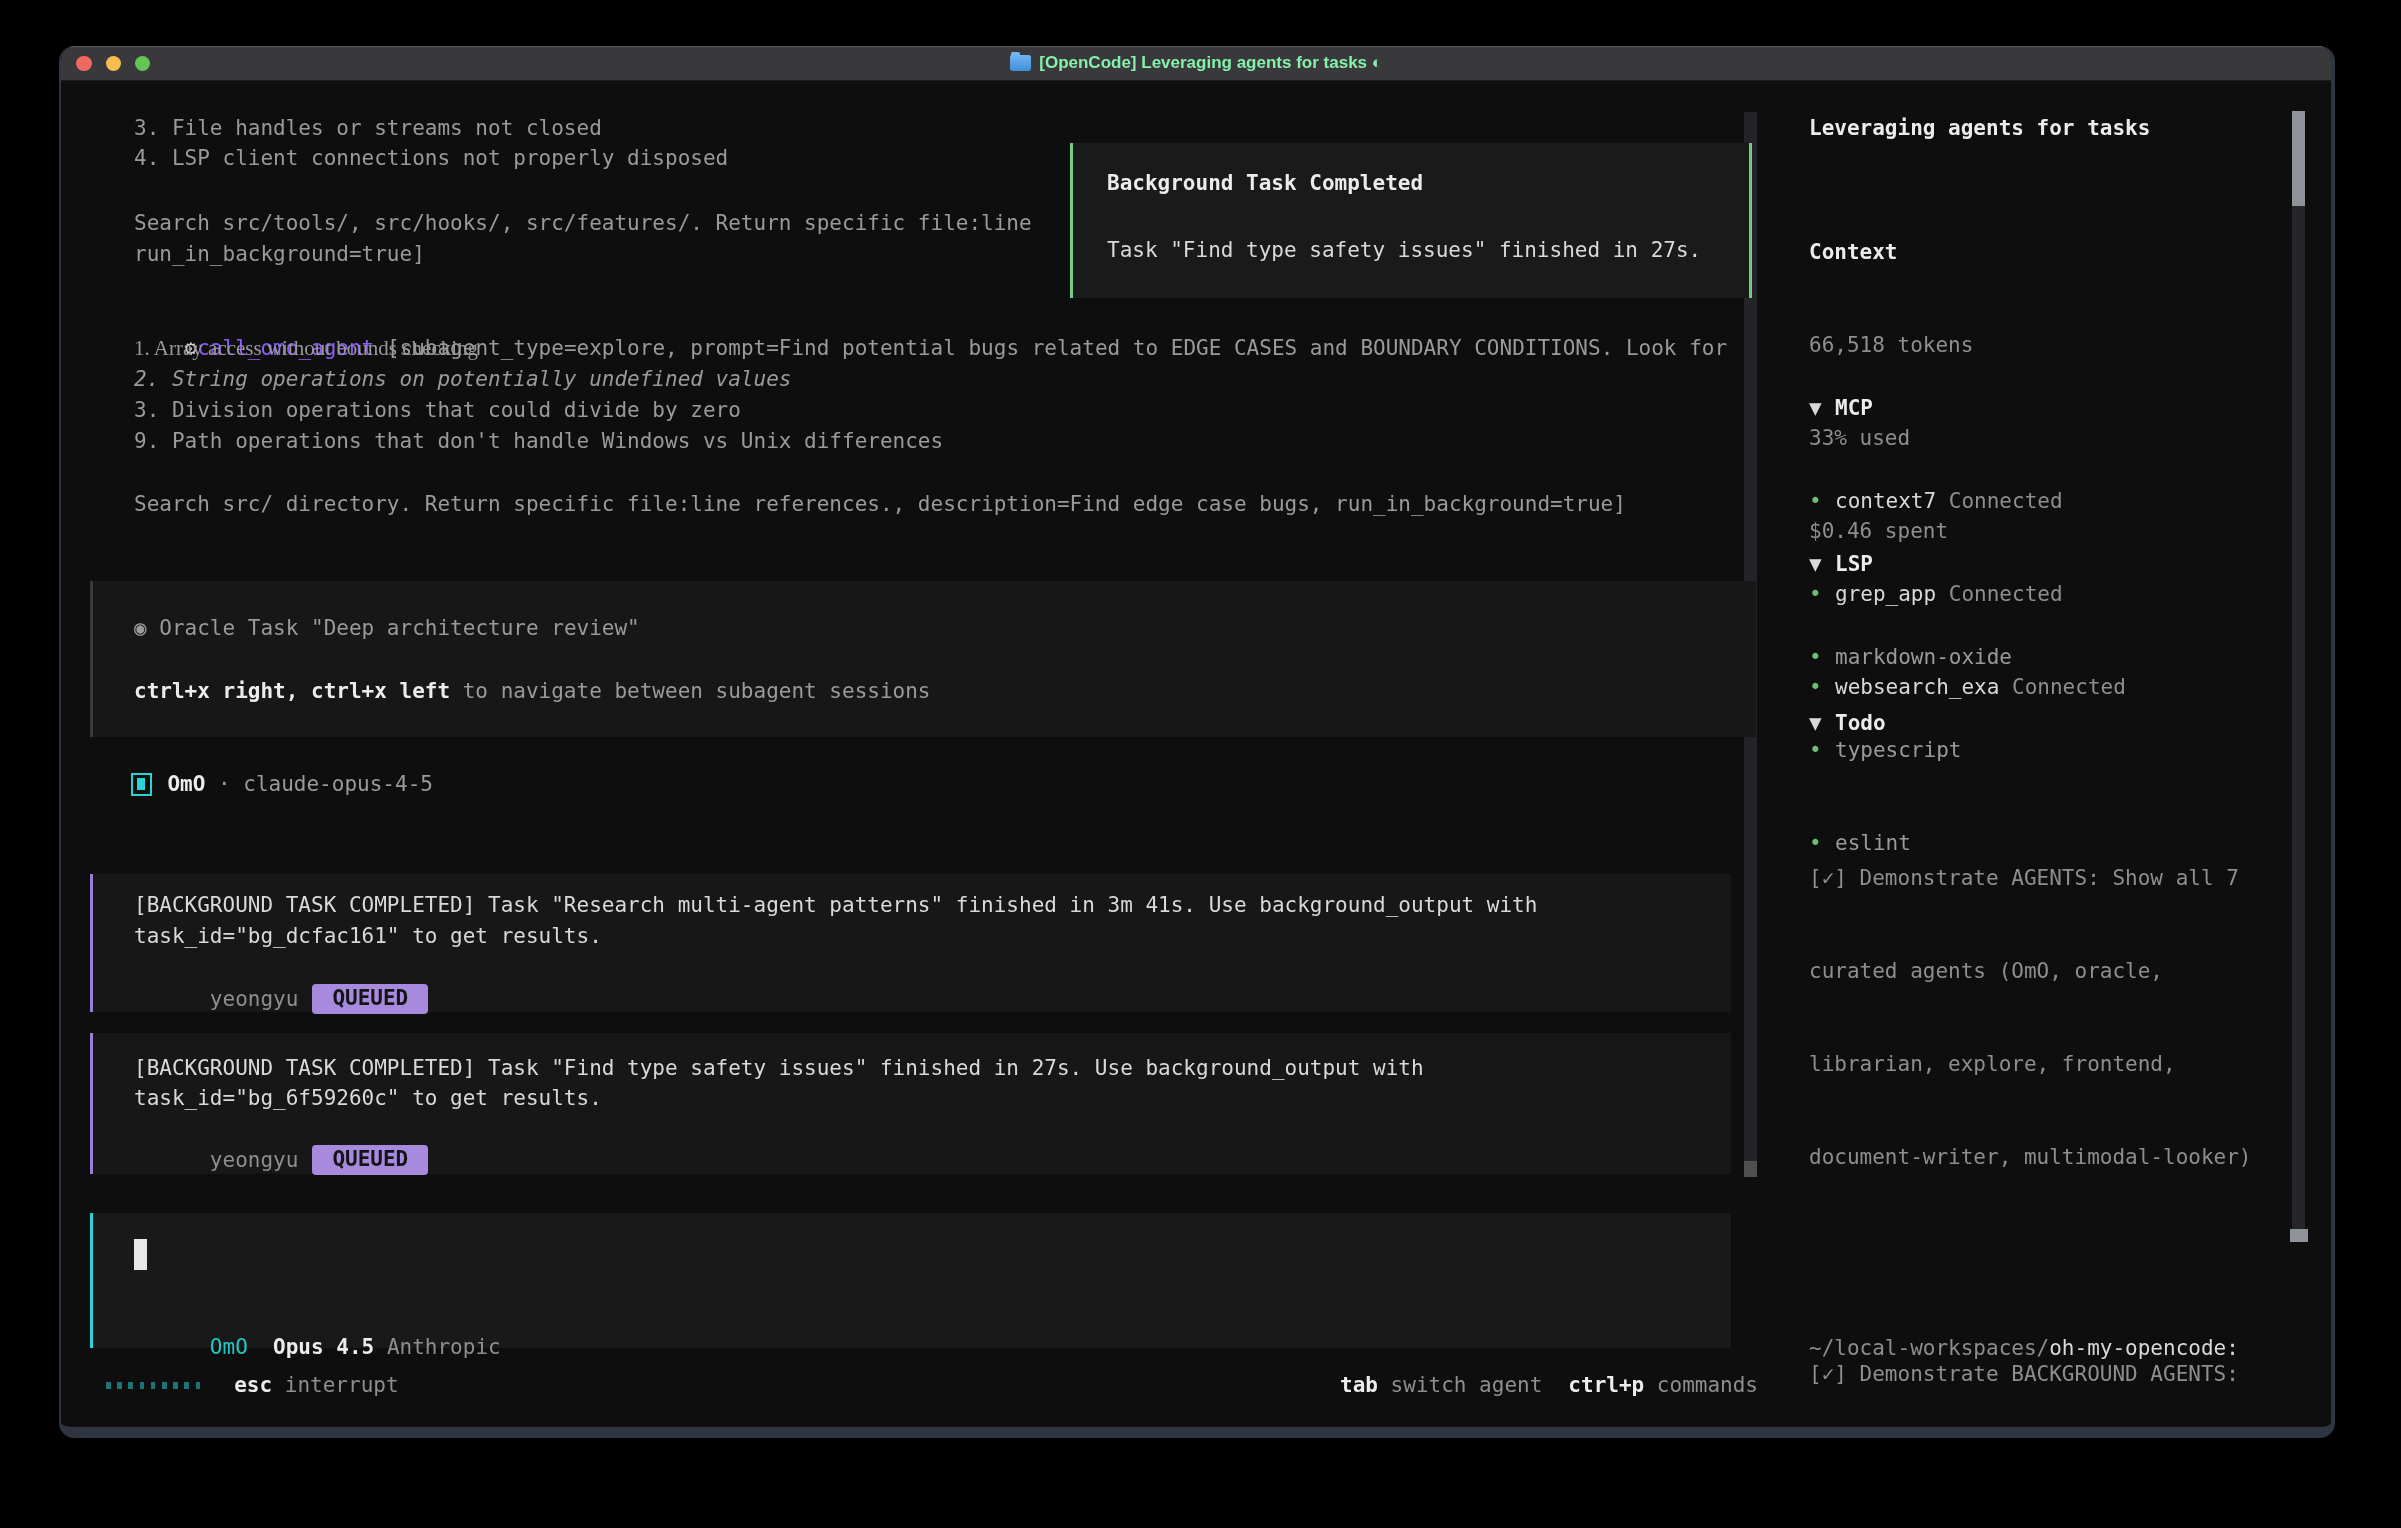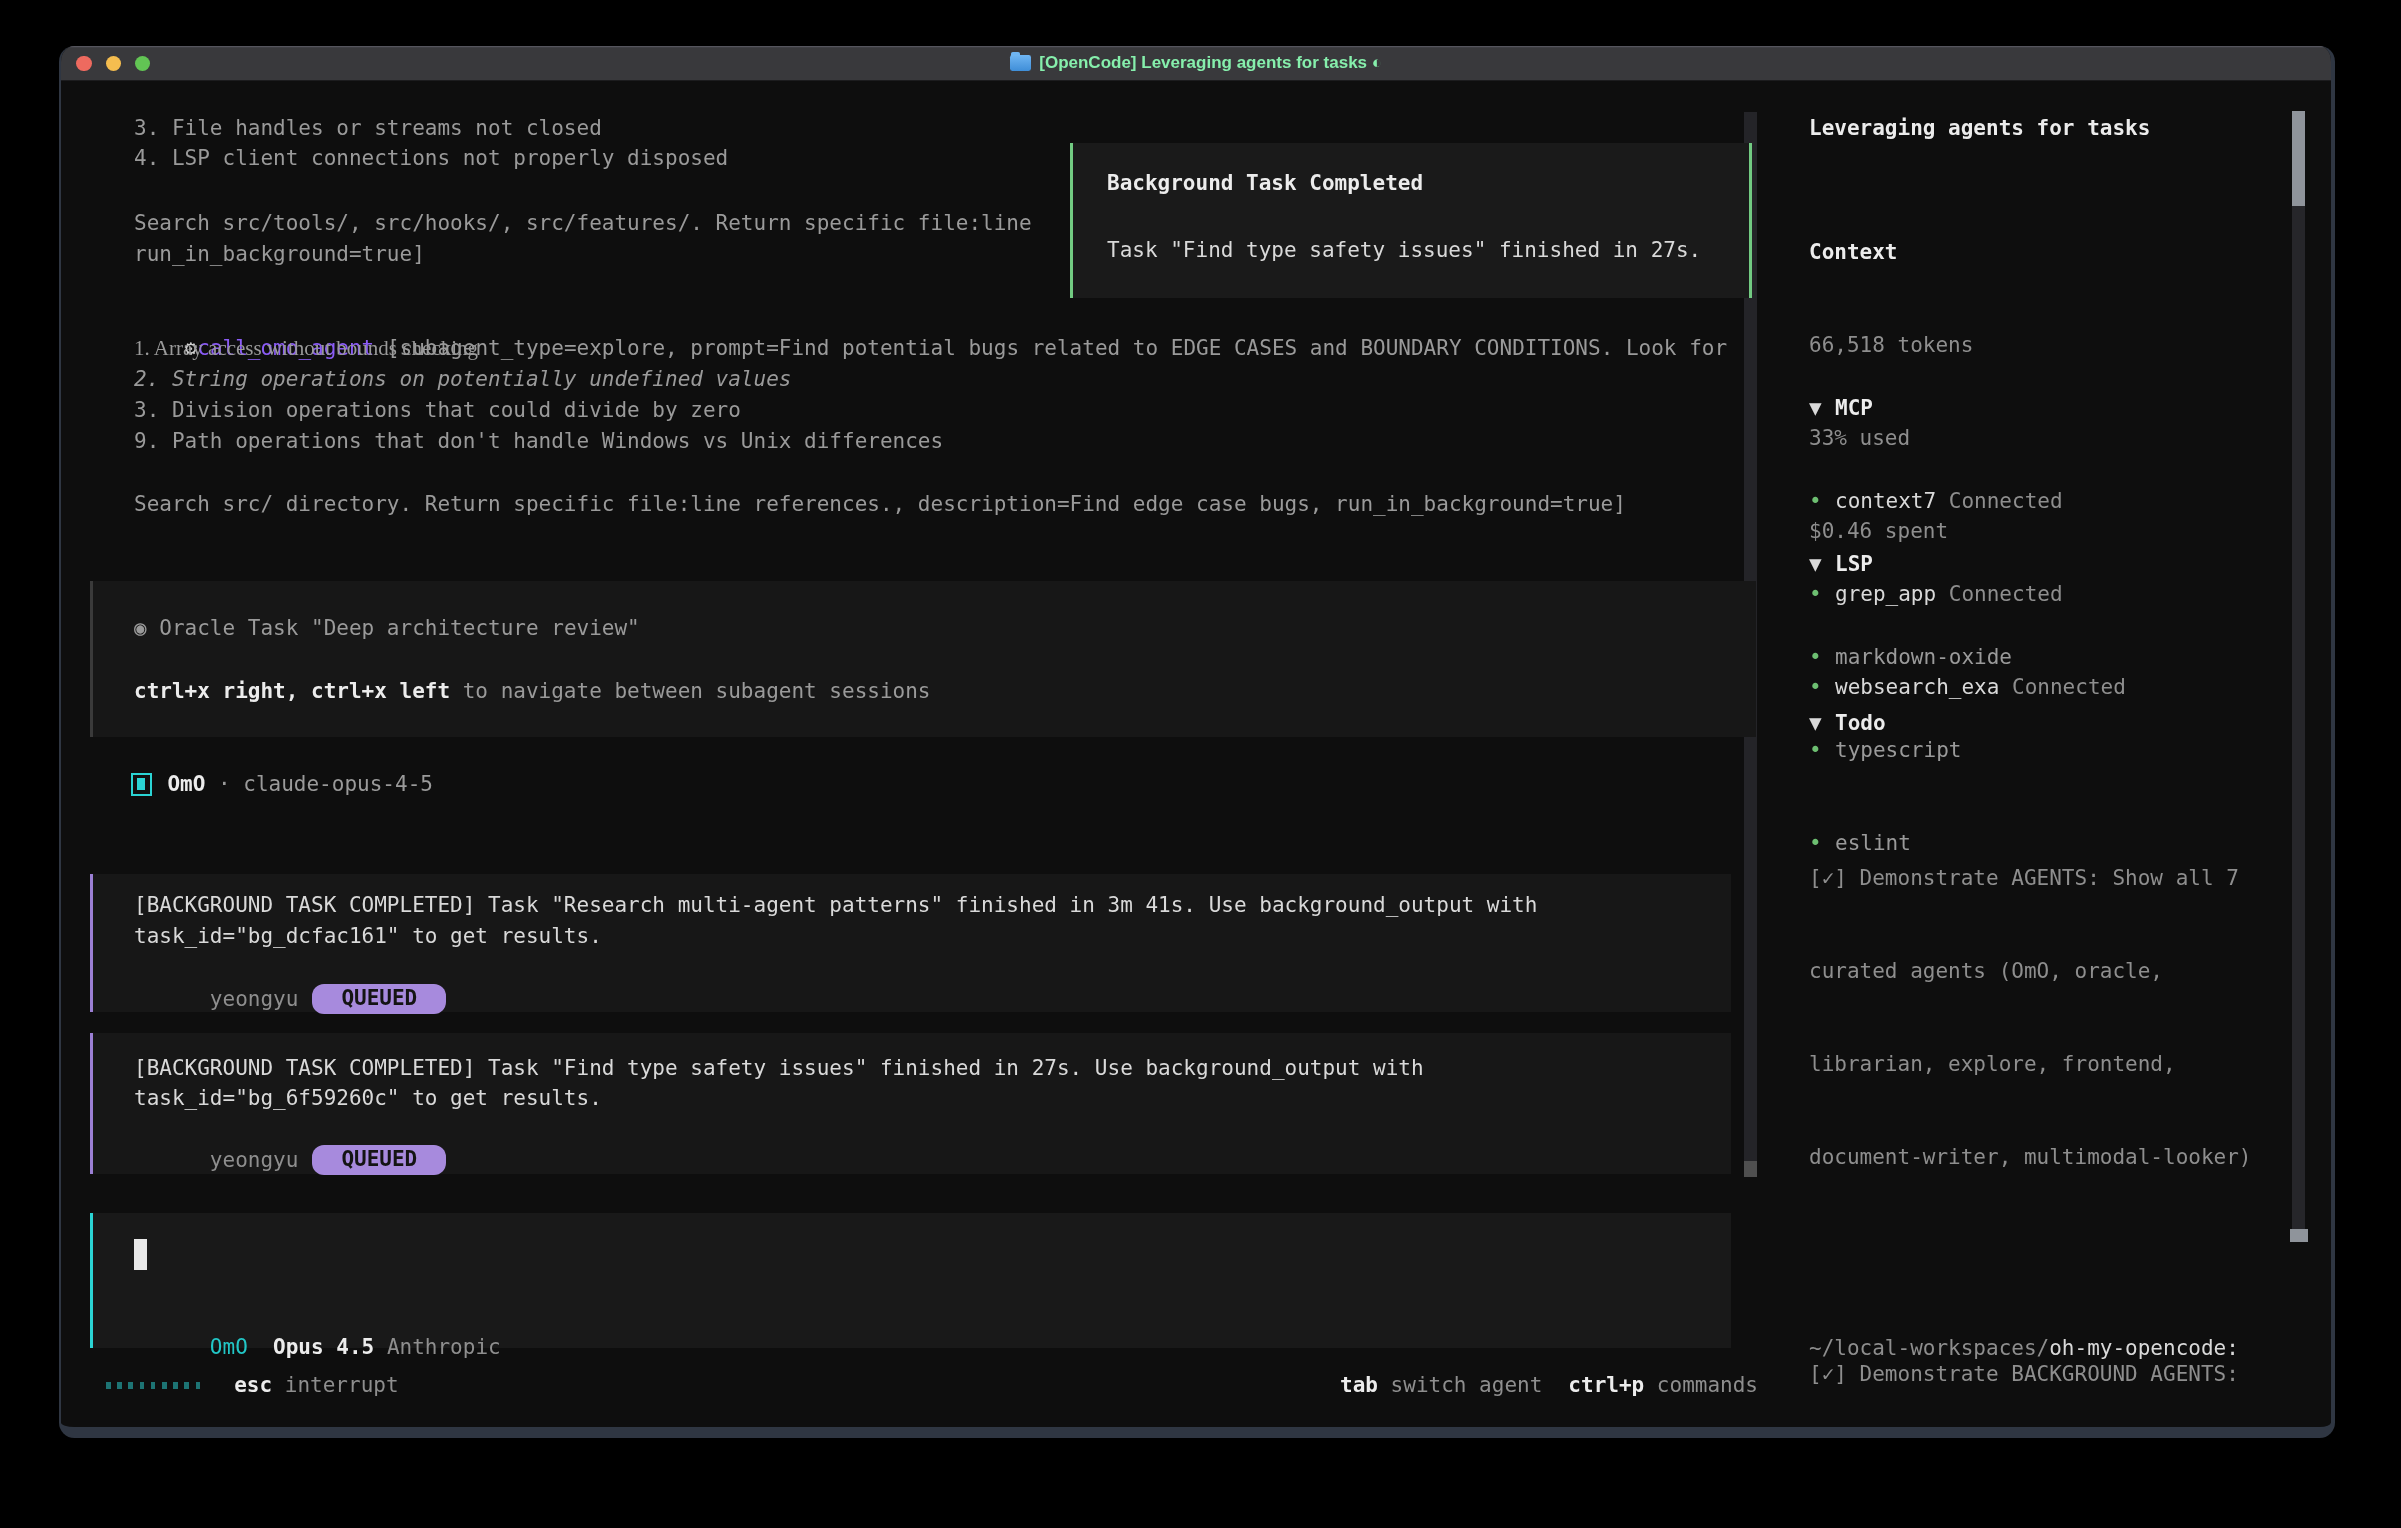--- a/index.html
+++ b/index.html
@@ -39,22 +39,22 @@
   .task-box{left:29px;width:1641px;border-left:3px solid #9b7fd4;}
   .box1{top:828px;height:138px;}
   .box2{top:987px;height:141px;}
   .input-box{left:29px;top:1167px;width:1641px;height:135px;border-left:3px solid #2bd4d4;background:#191919;}
   .boxline{position:absolute;left:41px;}
 
   .toast{position:absolute;left:1009px;top:97px;width:682px;height:155px;box-sizing:border-box;
     background:#1a1a1a;border-left:3px solid #72cb82;border-right:3px solid #72cb82;z-index:5;}
   .toastline{position:absolute;left:34px;}
 
-  .badge{display:inline-block;margin-left:14px;padding:0 29px;height:29.5px;line-height:29.5px;
-    background:#a78add;color:#141414;font-weight:bold;border-radius:12px;vertical-align:top;}
+  .badge{display:inline-block;margin-left:14px;padding:0 20px;height:29.5px;line-height:29.5px;
+    background:#a78add;color:#141414;font-weight:bold;border-radius:4px;vertical-align:top;}
 
   .agent-header{position:absolute;left:70px;top:723px;display:flex;align-items:center;}
   .agent-icon{position:relative;width:21px;height:23.6px;box-sizing:border-box;border:2.4px solid #2bd4d4;margin-right:15.4px;background:#101010;}
   .agent-icon-core{position:absolute;left:4.1px;top:3.5px;width:8.3px;height:11.8px;background:#2bd4d4;}
 
   .cursor{position:absolute;left:41px;top:26px;width:13px;height:31px;background:#e8e8e8;}
 
   .scroll-track{position:absolute;background:#242428;}
   .scroll-thumb{position:absolute;background:#4f4f4f;}
   .sb-track{position:absolute;left:2231px;top:65px;width:13px;height:1131px;background:#26262a;}

